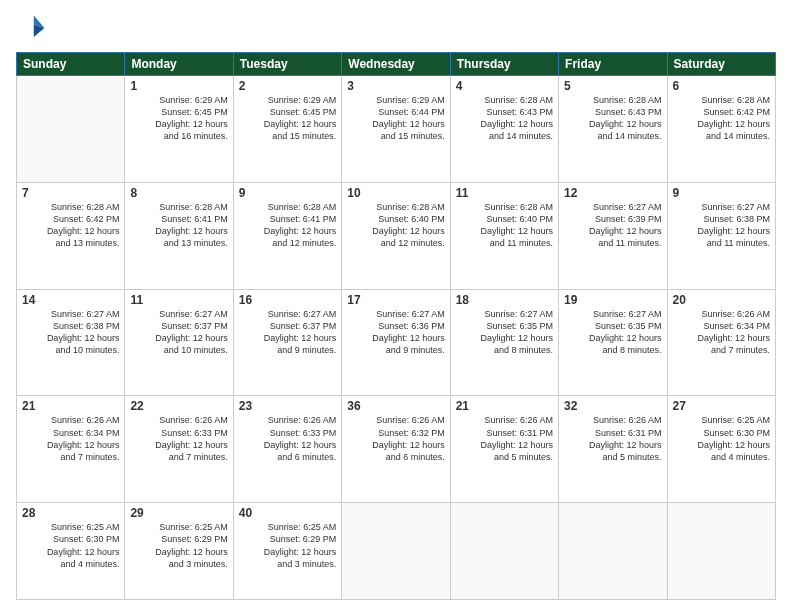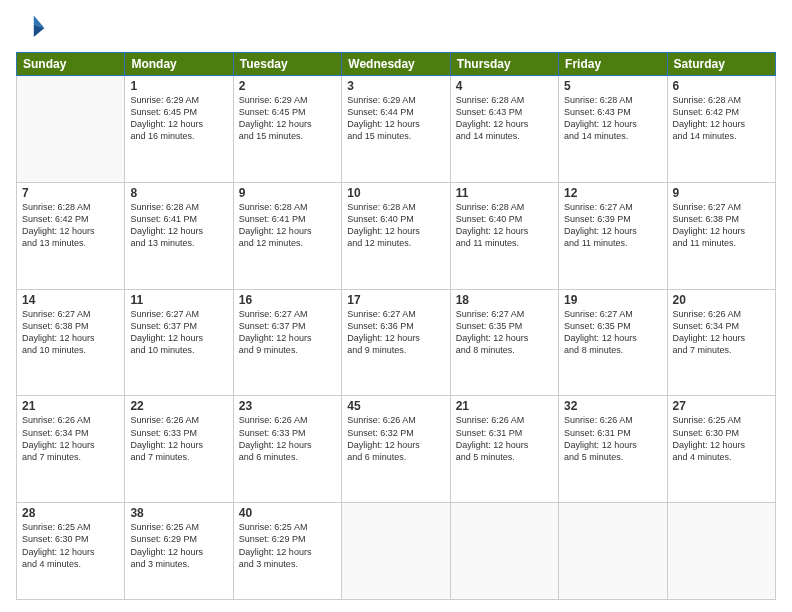--- a/index.html
+++ b/index.html
@@ -45,21 +45,21 @@
       color: #555;
     }
     .calendar {
       flex: 1;
       border: 1px solid #ccc;
       border-collapse: collapse;
       width: 100%;
       table-layout: fixed;
     }
     .calendar th {
-      background: #4d7c0f;
+      background: #14532d;
       color: #fff;
       font-size: 12px;
       font-weight: bold;
       text-align: left;
       padding: 4px 6px;
       border: 1px solid #2e74b5;
     }
     .calendar td {
       vertical-align: top;
       border: 1px solid #ccc;
@@ -71,20 +71,21 @@
     .day-num {
       font-size: 12px;
       font-weight: bold;
       margin-bottom: 1px;
       display: block;
     }
     .day-info {
       font-size: 9px;
       line-height: 1.35;
       color: #333;
+      text-align: right;
     }
     .empty-cell {
       background: #f9f9f9;
     }
     tr:last-child td {
       height: 70px;
     }
   </style>
 </head>
 <body>
@@ -285,21 +286,21 @@
 and 7 minutes.</div>
           </td>
           <td>
             <span class="day-num">23</span>
             <div class="day-info" style="white-space: pre-line;">Sunrise: 6:26 AM
 Sunset: 6:33 PM
 Daylight: 12 hours
 and 6 minutes.</div>
           </td>
           <td>
-            <span class="day-num">45</span>
+            <span class="day-num">36</span>
             <div class="day-info" style="white-space: pre-line;">Sunrise: 6:26 AM
 Sunset: 6:32 PM
 Daylight: 12 hours
 and 6 minutes.</div>
           </td>
           <td>
             <span class="day-num">21</span>
             <div class="day-info" style="white-space: pre-line;">Sunrise: 6:26 AM
 Sunset: 6:31 PM
 Daylight: 12 hours
@@ -322,21 +323,21 @@
         </tr>
         <tr>
           <td>
             <span class="day-num">28</span>
             <div class="day-info" style="white-space: pre-line;">Sunrise: 6:25 AM
 Sunset: 6:30 PM
 Daylight: 12 hours
 and 4 minutes.</div>
           </td>
           <td>
-            <span class="day-num">38</span>
+            <span class="day-num">29</span>
             <div class="day-info" style="white-space: pre-line;">Sunrise: 6:25 AM
 Sunset: 6:29 PM
 Daylight: 12 hours
 and 3 minutes.</div>
           </td>
           <td>
             <span class="day-num">40</span>
             <div class="day-info" style="white-space: pre-line;">Sunrise: 6:25 AM
 Sunset: 6:29 PM
 Daylight: 12 hours

